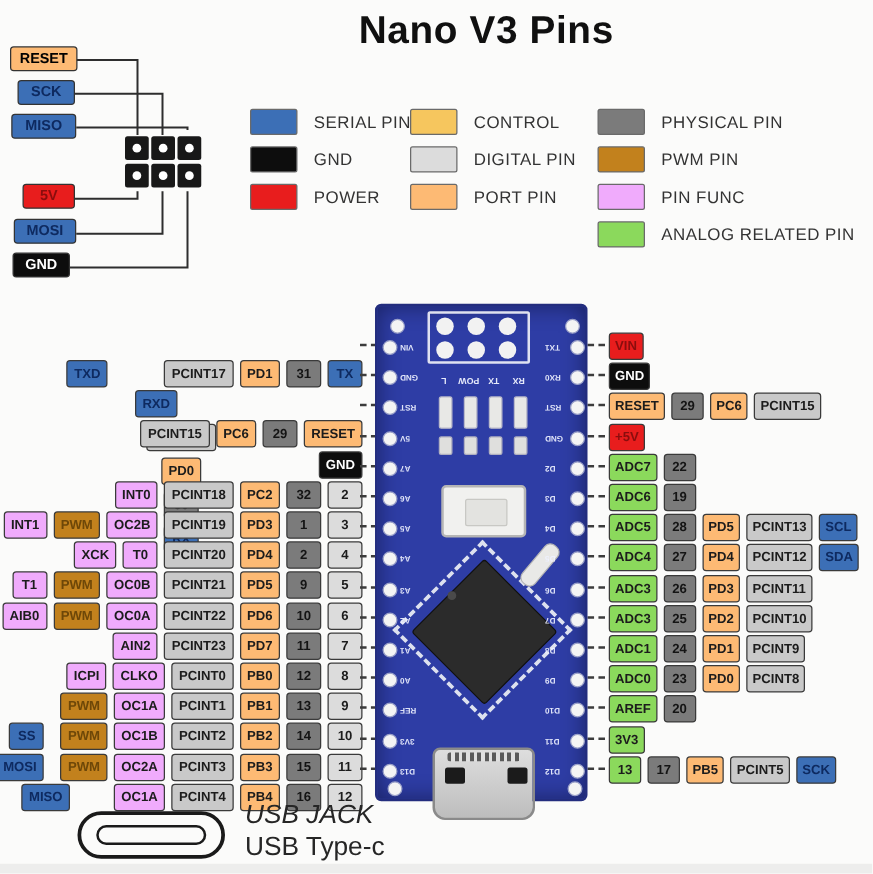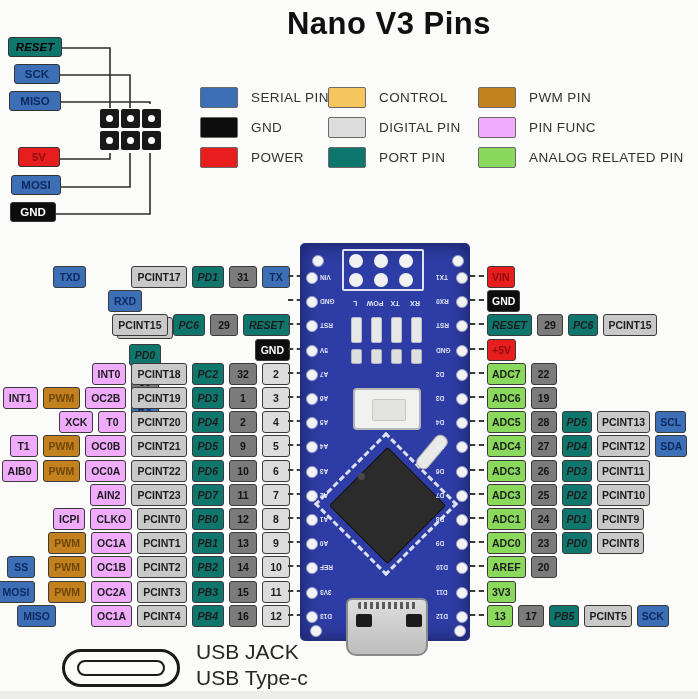--- a/index.html
+++ b/index.html
@@ -6,31 +6,31 @@
   #canvas{position:relative;width:698px;height:699px;overflow:hidden;background:#fbfbfa;
           font-family:"Liberation Sans",sans-serif;}
   #title{position:absolute;left:80px;top:6px;width:618px;text-align:center;
          font-size:31px;font-weight:bold;color:#101010;letter-spacing:.5px;}
   
   .cell{height:16px;line-height:16px;padding:2px 5px;border:1.6px solid #3a3a3a;border-radius:3px;
         font-size:10.5px;font-weight:700;color:#1c1c1c;white-space:nowrap;text-align:center;}
   .c-serial{background:#3c6fb6;color:#0e2a60;}
   .c-gnd{background:#0d0d0d;color:#ffffff;}
   .c-power{background:#e81d1d;color:#8a0d0d;}
-  .c-port{background:#0f766e;font-style:italic;}
+  .c-port{background:#fdba74;}
   .c-control{background:#f6c65e;}
   .c-digital{background:#dcdcdc;}
   .c-physical{background:#7b7b7b;color:#141414;}
   .c-pwm{background:#c2811d;color:#6e4708;}
   .c-func{background:#f0abfc;}
   .c-analog{background:#8bd95c;}
   .c-pcint{background:#c9c9c9;}
   .num{min-width:16px;}
   .prow{position:absolute;display:flex;gap:5px;align-items:center;}
-  .prow-left{left:0;width:290px;justify-content:flex-end;}
+  .prow-left{left:0;width:290px;justify-content:flex-end;margin-top:22px;}
   .prow-right{left:487px;justify-content:flex-start;}
   .prow-right .cell{font-size:10.5px;padding:2px 4px;}
   .dash{position:absolute;width:14px;border-top:2px dashed #3c3c3c;height:0;}
   
   .lg-col{position:absolute;display:flex;flex-direction:column;gap:8px;}
   .lg-item{display:flex;align-items:center;gap:13px;height:22px;}
   .lg-swatch{width:38px;height:21px;border:1.5px solid #6a6a6a;border-radius:2px;box-sizing:border-box;}
   .lg-label{font-size:13.5px;font-weight:500;color:#333;letter-spacing:.4px;}
   
   .ilabel{position:absolute;text-align:center;font-size:11.5px;font-weight:700;
@@ -122,20 +122,24 @@
       <div class="lg-item">
         <div class="lg-swatch c-digital"></div>
         <div class="lg-label">DIGITAL PIN</div>
       </div>
       <div class="lg-item">
         <div class="lg-swatch c-port"></div>
         <div class="lg-label">PORT PIN</div>
       </div>
     </div>
   <div class="lg-col" id="legend-col-3" style="left:478px;top:86px;">
+      <div class="lg-item">
+        <div class="lg-swatch c-physical"></div>
+        <div class="lg-label">PHYSICAL PIN</div>
+      </div>
       <div class="lg-item">
         <div class="lg-swatch c-pwm"></div>
         <div class="lg-label">PWM PIN</div>
       </div>
       <div class="lg-item">
         <div class="lg-swatch c-func"></div>
         <div class="lg-label">PIN FUNC</div>
       </div>
       <div class="lg-item">
         <div class="lg-swatch c-analog"></div>
@@ -459,17 +463,17 @@
       <div class="res" style="left: 89px; top: 72px;"></div>
       <div class="res2" style="left: 89px; top: 104px;"></div>
       <div class="ledlab" style="left: 104px; top: 55px;">RX</div>
       <div class="res" style="left: 109px; top: 72px;"></div>
       <div class="res2" style="left: 109px; top: 104px;"></div>
     </div>
 
   <div id="usb-icon">
     <div id="usb-icon-inner"></div>
   </div>
-  <div class="usb-label" style="top:640px;">USB JACK</div>
+  <div class="usb-label" style="top:640px;font-style:italic;">USB JACK</div>
   <div class="usb-label" style="top:666px;">USB Type-c</div>
 
   <div id="bottom-strip"></div>
 </div>
 
 </body></html>

